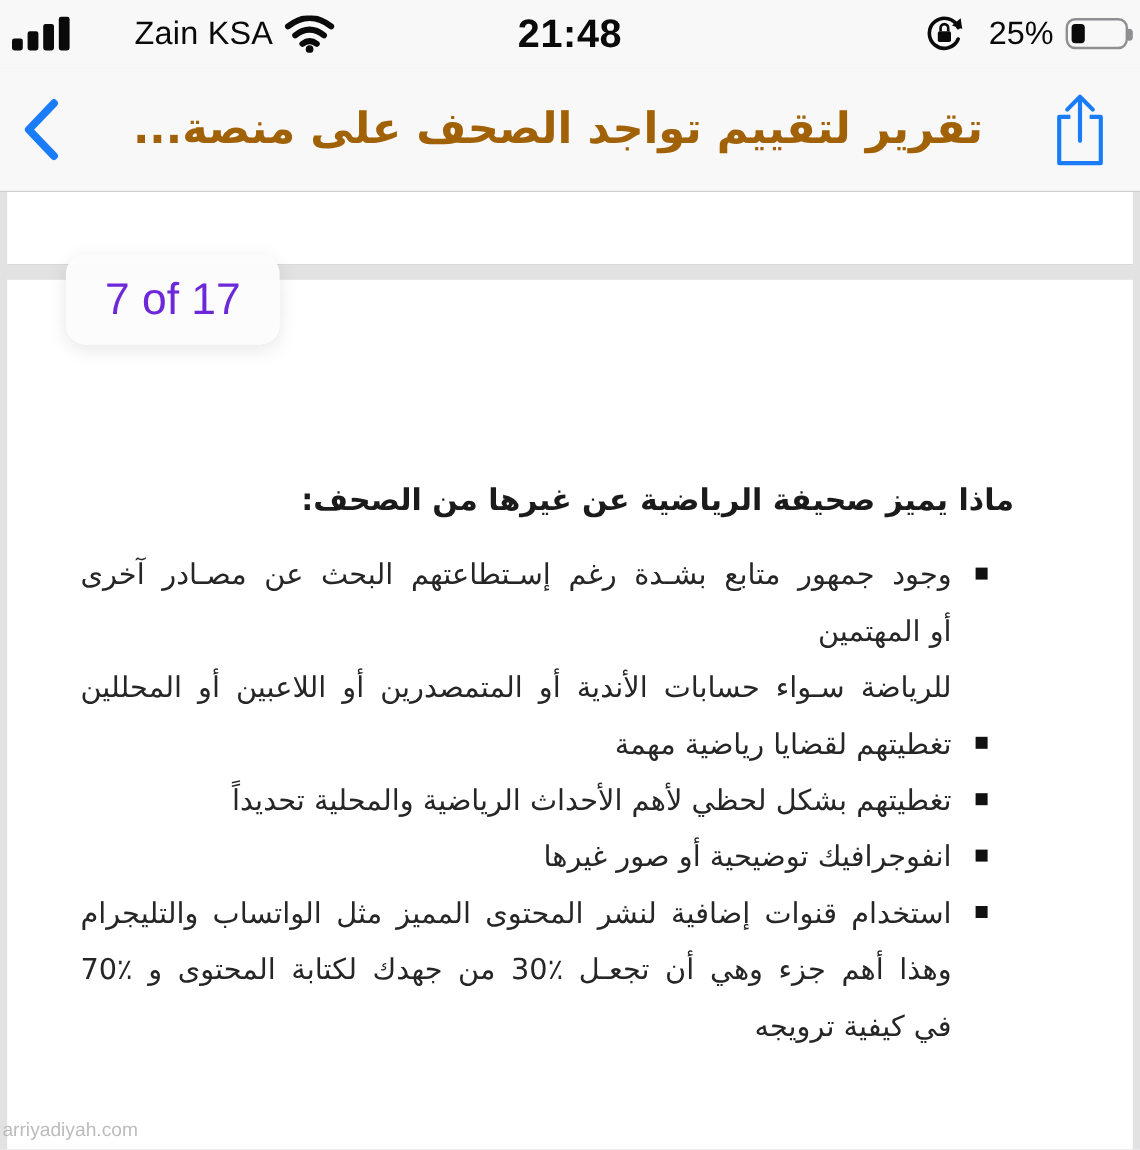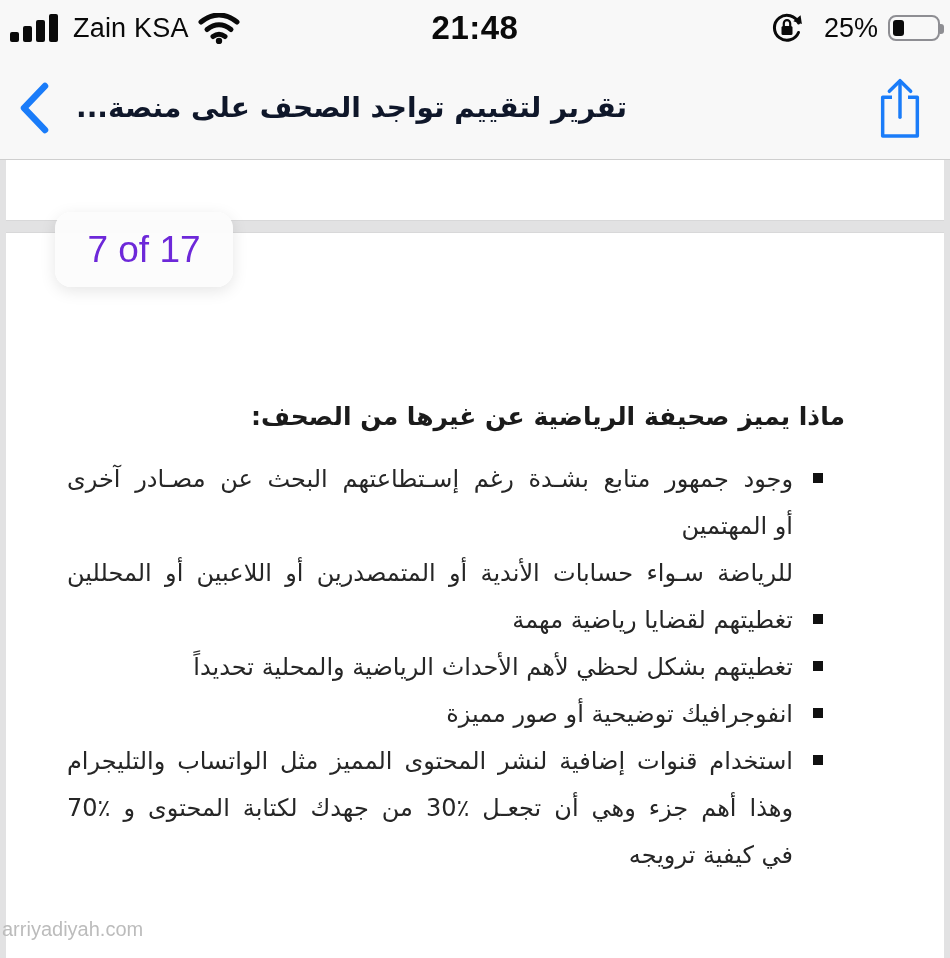--- a/index.html
+++ b/index.html
@@ -6,52 +6,52 @@
   html,body { width:950px; height:958px; overflow:hidden; }
   body { font-family:"Liberation Sans", sans-serif; background:#e2e2e3; }
 
   .screen { width:950px; height:958px; display:flex; flex-direction:column; }
 
   
   .status-bar { height:56px; background:#f8f8f8; position:relative; flex:0 0 auto; }
   .sb-left { position:absolute; left:10px; top:0; height:56px; display:flex; align-items:center; gap:9px; }
   .sb-center { position:absolute; left:0; right:0; top:0; height:56px; display:flex; align-items:center; justify-content:center; }
   .sb-right { position:absolute; right:10px; top:0; height:56px; display:flex; align-items:center; gap:10px; }
-  .carrier { font-size:27px; color:#0a0a0a; letter-spacing:.2px; }
+  .carrier { font-size:27px; color:#0a0a0a; letter-spacing:.2px;margin-left:39px; }
   .time { font-size:33px; font-weight:700; color:#0a0a0a; letter-spacing:.5px; }
   .batt-pct { font-size:27px; color:#0a0a0a;margin-left:10px; }
   .battery { position:relative; width:52px; height:26px; border:2px solid #8e8e93; border-radius:8px; padding:3px; }
   .battery .fill { width:25%; height:100%; background:#0a0a0a; border-radius:3px; }
   .battery .tip { position:absolute; right:-6px; top:7px; width:4px; height:10px; background:#8e8e93; border-radius:0 3px 3px 0; }
 
   
   .nav-bar { height:104px; background:#f8f8f8; border-bottom:1px solid #cfcfcf; display:flex; align-items:center; padding:0 18px 0 12px; gap:14px; flex:0 0 auto; }
   .nav-btn { background:none; border:none; cursor:pointer; display:flex; align-items:center; justify-content:center; padding:4px; }
-  .nav-title { flex:1; direction:rtl; text-align:left; font-family:"DejaVu Sans", sans-serif; font-weight:700; font-size:28px; color:#0f172a; white-space:nowrap; overflow:hidden; padding-left:6px; }
+  .nav-title { flex:1; direction:rtl; text-align:center; font-family:"DejaVu Sans", sans-serif; font-weight:700; font-size:36px; color:#a16207; white-space:nowrap; overflow:hidden; padding-left:6px; }
 
   
   .content { flex:1 1 auto; background:#e2e2e3; padding:0 6px; position:relative; display:flex; flex-direction:column; }
   .page { background:#fff; }
   .page-prev { height:61px; border-bottom:1px solid #d8d8d9; }
   .page-gap { height:11px; }
   .page-cur { flex:1 1 auto; border-top:1px solid #d8d8d9; position:relative; }
 
   .doc { direction:rtl; padding:160px 99px 0 61px; font-family:"DejaVu Sans", sans-serif; color:#262626; }
   .heading { font-size:25px; font-weight:700; color:#1b1b1b; line-height:47px; text-align:right; margin-bottom:16px; }
   .bullet { position:relative; padding-right:52px; }
   .bullet .sq { position:absolute; right:22px; top:17px; width:10px; height:10px; background:#111; }
   .line { font-size:24px; line-height:47px; text-align:right; white-space:nowrap; }
   .line.j { text-align:justify; text-align-last:justify; white-space:normal; }
 
   
   .pill { position:absolute; left:55px; top:52px; width:178px; height:75px; background:rgba(252,252,252,.96);
           border-radius:16px; box-shadow:0 4px 16px rgba(0,0,0,.10); display:flex; align-items:center; justify-content:center; }
   .pill span { font-size:37px; color:#6d28d9; }
 
-  .watermark { position:absolute; left:2px; bottom:17px; font-size:20px; color:#bcbcbc; }
+  .watermark { position:absolute; left:2px; bottom:6px; font-size:16px; color:#bcbcbc; }
 
   svg { display:block; }
 </style>
 </head>
 <body>
 
 <div class="screen">
 
   <div class="status-bar">
     <div class="sb-left">
@@ -123,21 +123,21 @@
           <div class="line">تغطيتهم لقضايا رياضية مهمة</div>
         </div>
 
         <div class="bullet">
           <span class="sq"></span>
           <div class="line">تغطيتهم بشكل لحظي لأهم الأحداث الرياضية والمحلية تحديداً</div>
         </div>
 
         <div class="bullet">
           <span class="sq"></span>
-          <div class="line">انفوجرافيك توضيحية أو صور مميزة</div>
+          <div class="line">انفوجرافيك توضيحية أو صور غيرها</div>
         </div>
 
         <div class="bullet">
           <span class="sq"></span>
           <div class="line j">استخدام قنوات إضافية لنشر المحتوى المميز مثل الواتساب والتليجرام</div>
           <div class="line j">وهذا أهم جزء وهي أن تجعـل ٪30 من جهدك لكتابة المحتوى و ٪70</div>
           <div class="line">في كيفية ترويجه</div>
         </div>
       </div>
     </div>

